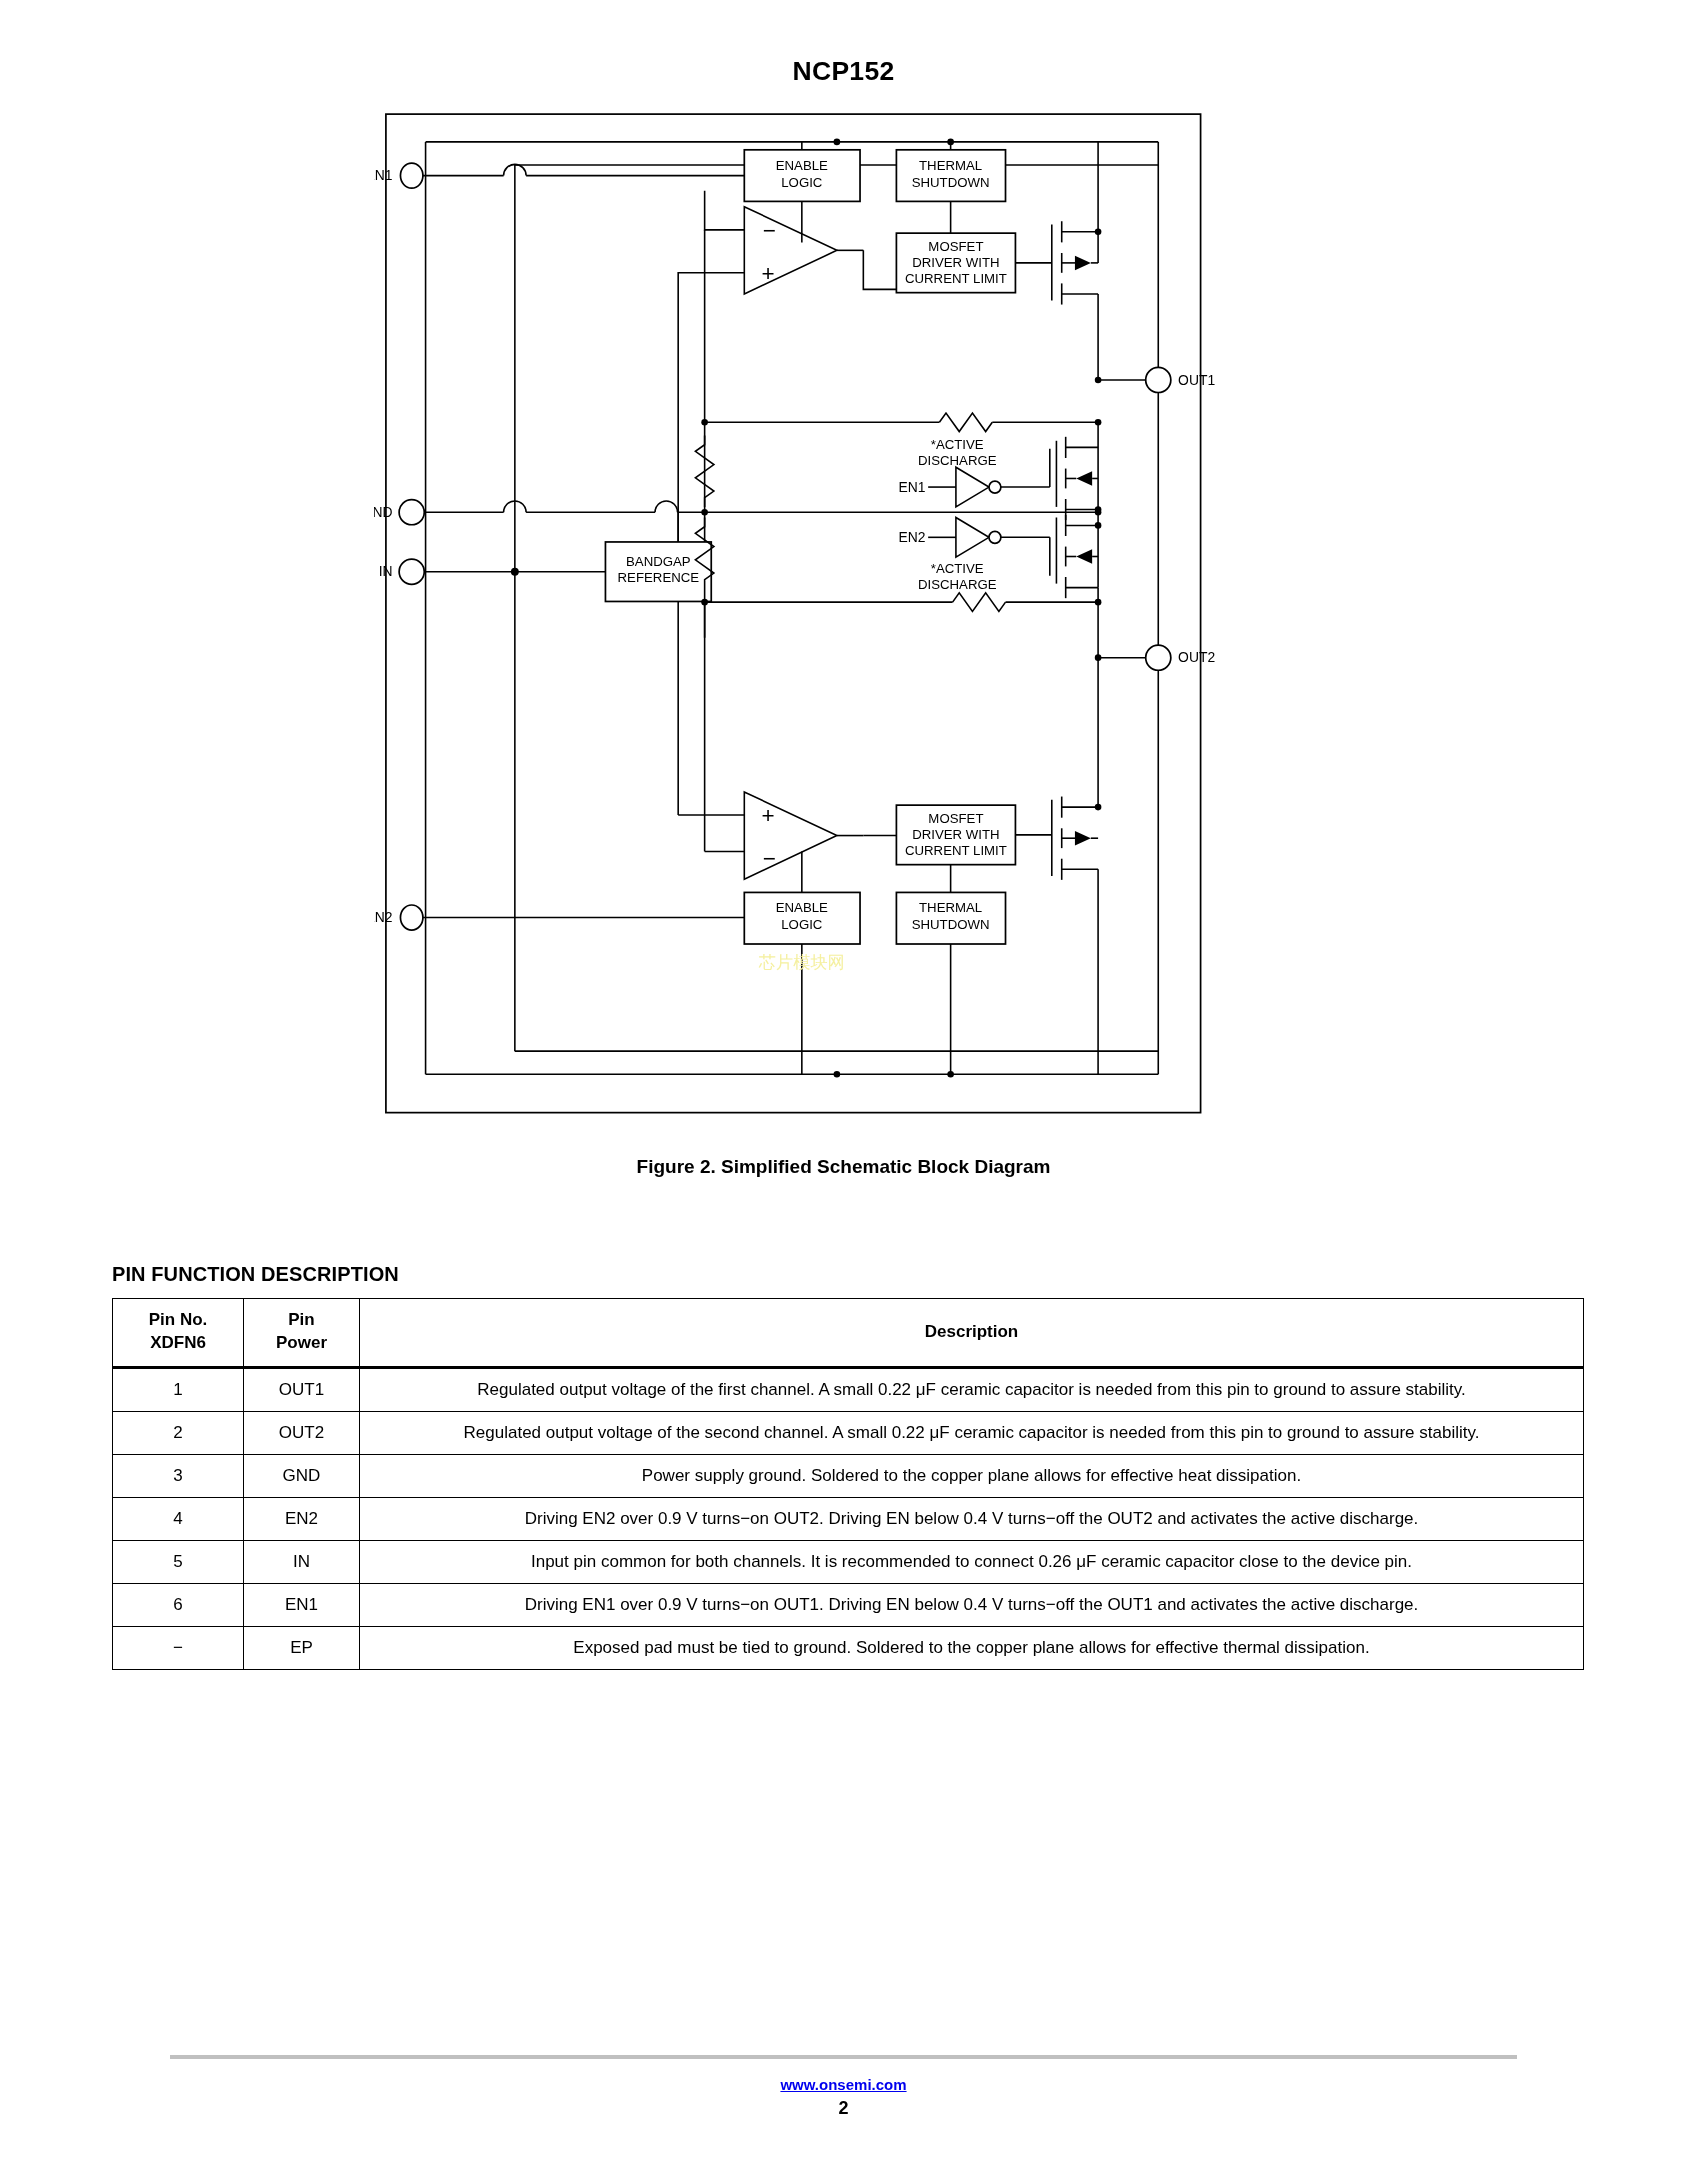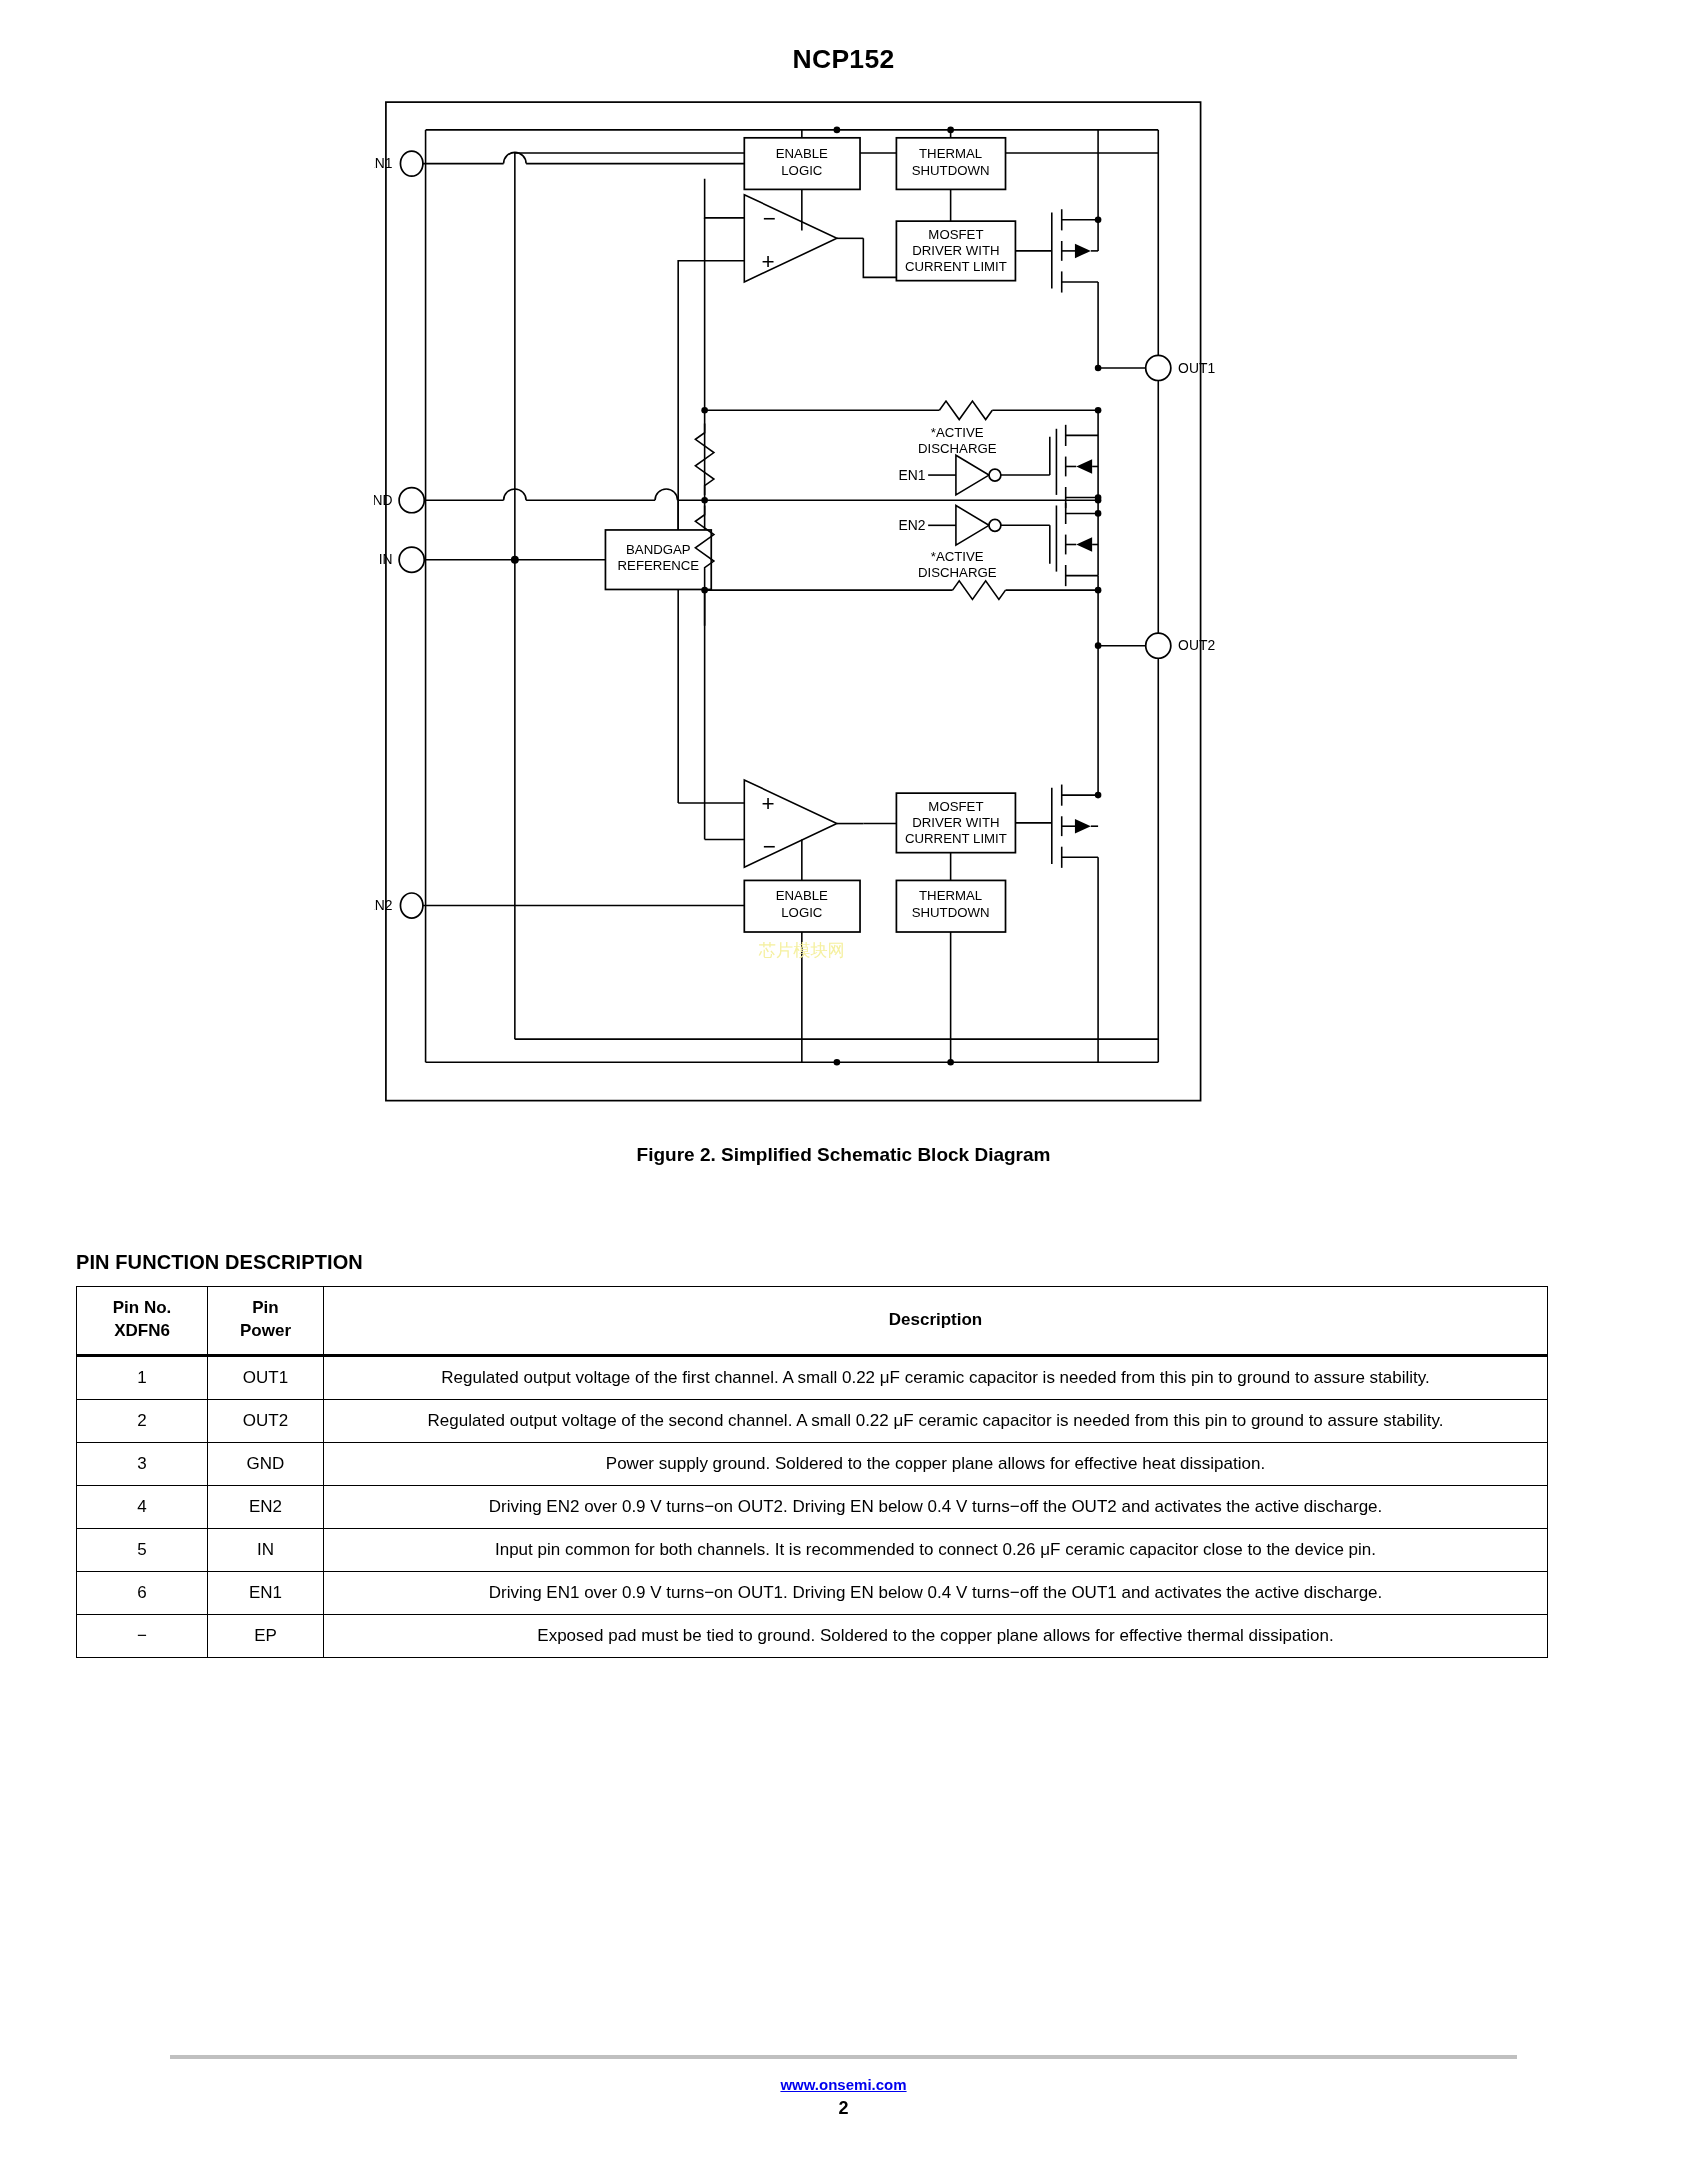--- a/index.html
+++ b/index.html
@@ -15,21 +15,21 @@
     position: relative;
     overflow: hidden;
   }
 
   
   .page-title {
     text-align: center;
     font-size: 26.5px;
     font-weight: bold;
     letter-spacing: 0.3px;
-    padding-top: 44px;
+    padding-top: 56px;
   }
 
   
   .figure-wrap {
     margin-top: 14.6px;
     display: flex;
     justify-content: center;
   }
   .figure-svg {
     display: block;
@@ -37,21 +37,21 @@
   .fig-caption {
     text-align: center;
     font-size: 19px;
     font-weight: bold;
     margin-top: 22px;
   }
 
   
   .section-wrap {
     margin-top: 85px;
-    padding-left: 76px;
+    padding-left: 112px;
     padding-right: 180px;
   }
   .section-heading {
     font-size: 20px;
     font-weight: bold;
     letter-spacing: 0.1px;
     margin-bottom: 12px;
   }
 
   table.pin-table {

